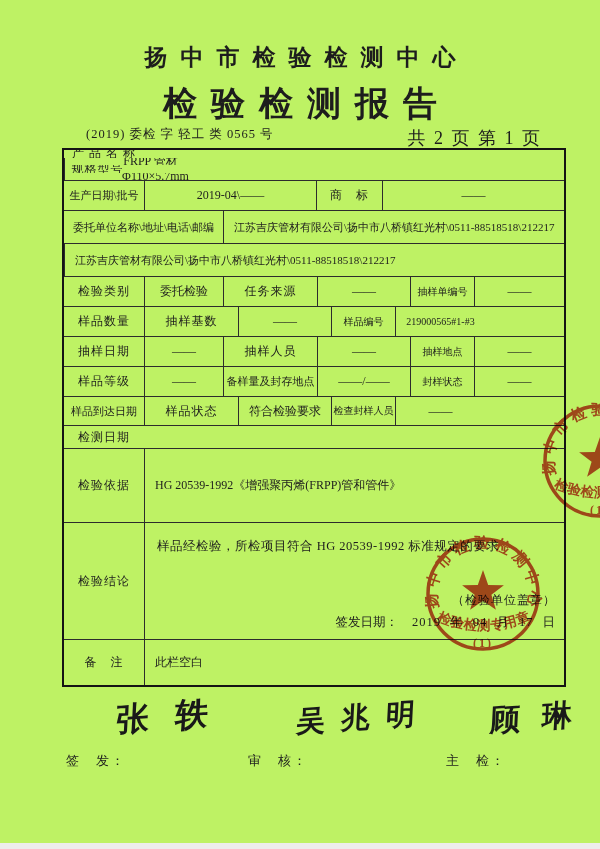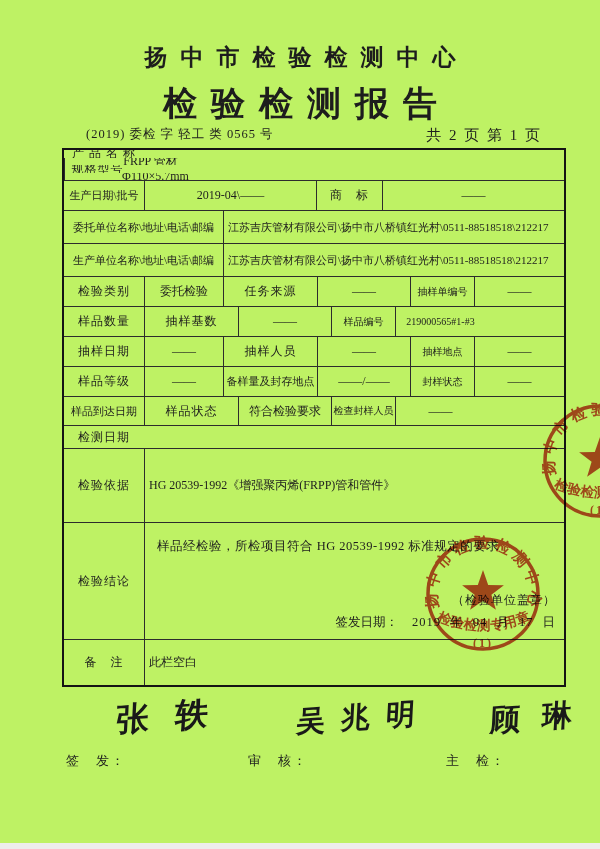--- a/index.html
+++ b/index.html
@@ -14,40 +14,40 @@
     position:absolute; top:42px; left:0; width:100%;
     text-align:center; font-size:23px; font-weight:700;
     letter-spacing:13px; text-indent:13px; white-space:nowrap;
   }
   .report-title {
     position:absolute; top:81px; left:0; width:100%;
     text-align:center; font-size:34px; font-weight:700;
     letter-spacing:14px; text-indent:14px; white-space:nowrap;
   }
   .ref-line { position:absolute; top:126px; left:74px; font-size:12.5px; letter-spacing:1px;margin-left:12px; }
-  .page-info { position:absolute; top:126px; right:58px; font-size:15px; letter-spacing:2px; }
+  .page-info { position:absolute; top:126px; right:58px; font-size:18px; letter-spacing:2px; }
 
   
   .tbl {
     position:absolute; left:62px; top:148px; width:500px;
     border:2.5px solid #141414; background:transparent;
   }
   .row { display:flex; box-sizing:border-box; border-top:1px solid #2c2c2c; }
   .row.first { border-top:none;flex-direction:column; }
   .h30{height:30px}.h33{height:33px}.h29{height:29px}.h23{height:23px}
   .h74{height:74px}.h117{height:117px}.h46{height:46px}
   .cell {
     box-sizing:border-box; border-left:1px solid #2c2c2c;
     display:flex; align-items:center; justify-content:center;
     text-align:center; padding:1px 2px; font-size:12px; overflow:hidden;
     white-space:nowrap;
   }
   .cell.cfirst { border-left:none; }
   .lbl { letter-spacing:1px; }
-  .left { justify-content:flex-start; text-align:left; padding-left:4px; }
+  .left { justify-content:flex-start; text-align:left; padding-left:10px; }
   .fs11 { font-size:11px; letter-spacing:0; }
   .fs10 { font-size:10px; letter-spacing:0; padding:0; }
   .w80{width:80px}.w172{width:172px}.w66{width:66px}.w182{width:182px}
   .w159{width:159px}.w341{width:341px}
   .w79{width:79px}.w94{width:94px}.w93{width:93px}.w64{width:64px}.w90{width:90px}
   .w420{width:420px}
   .relcell { display:block; position:relative; padding:0; }
   .concl-text { position:absolute; top:15px; left:12px; font-size:12.5px; letter-spacing:0.5px; }
   .seal-note  { position:absolute; top:69px; right:8px; font-size:12px; letter-spacing:1px; }
   .issue-line { position:absolute; top:91px; right:8px; font-size:12.5px; }
@@ -93,21 +93,20 @@
       <div class="cell lbl w66">商　标</div>
       <div class="cell w182">——</div>
     </div>
 
     <div class="row h33">
       <div class="cell cfirst lbl w159 fs11">委托单位名称\地址\电话\邮编</div>
       <div class="cell w341 left fs11">江苏吉庆管材有限公司\扬中市八桥镇红光村\0511-88518518\212217</div>
     </div>
 
     <div class="row h33">
-      <div class="cell cfirst lbl w159 fs11">生产单位名称\地址\电话\邮编</div>
       <div class="cell w341 left fs11">江苏吉庆管材有限公司\扬中市八桥镇红光村\0511-88518518\212217</div>
     </div>
 
     <div class="row h30">
       <div class="cell cfirst lbl w80">检验类别</div>
       <div class="cell w79">委托检验</div>
       <div class="cell lbl w94">任务来源</div>
       <div class="cell w93">——</div>
       <div class="cell lbl w64 fs10">抽样单编号</div>
       <div class="cell w90">——</div>

